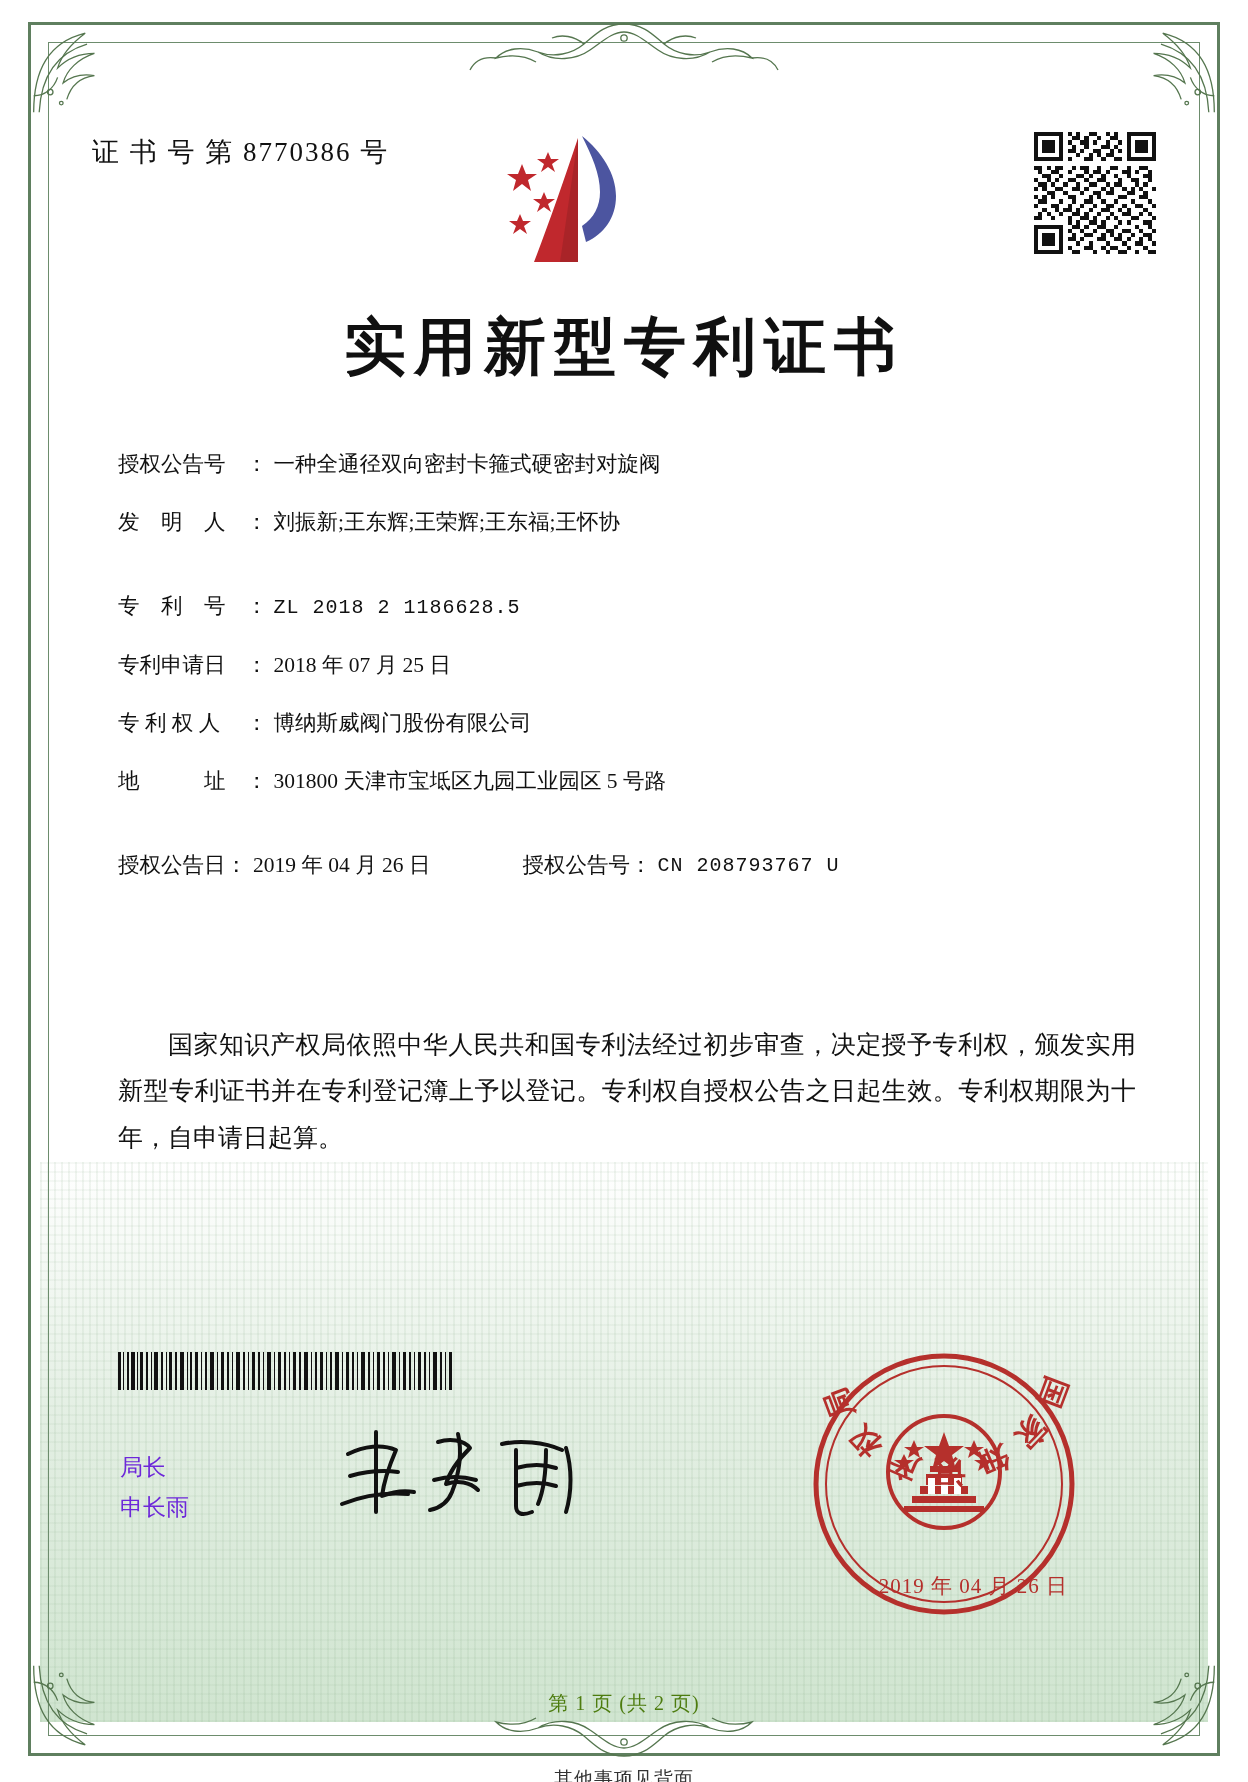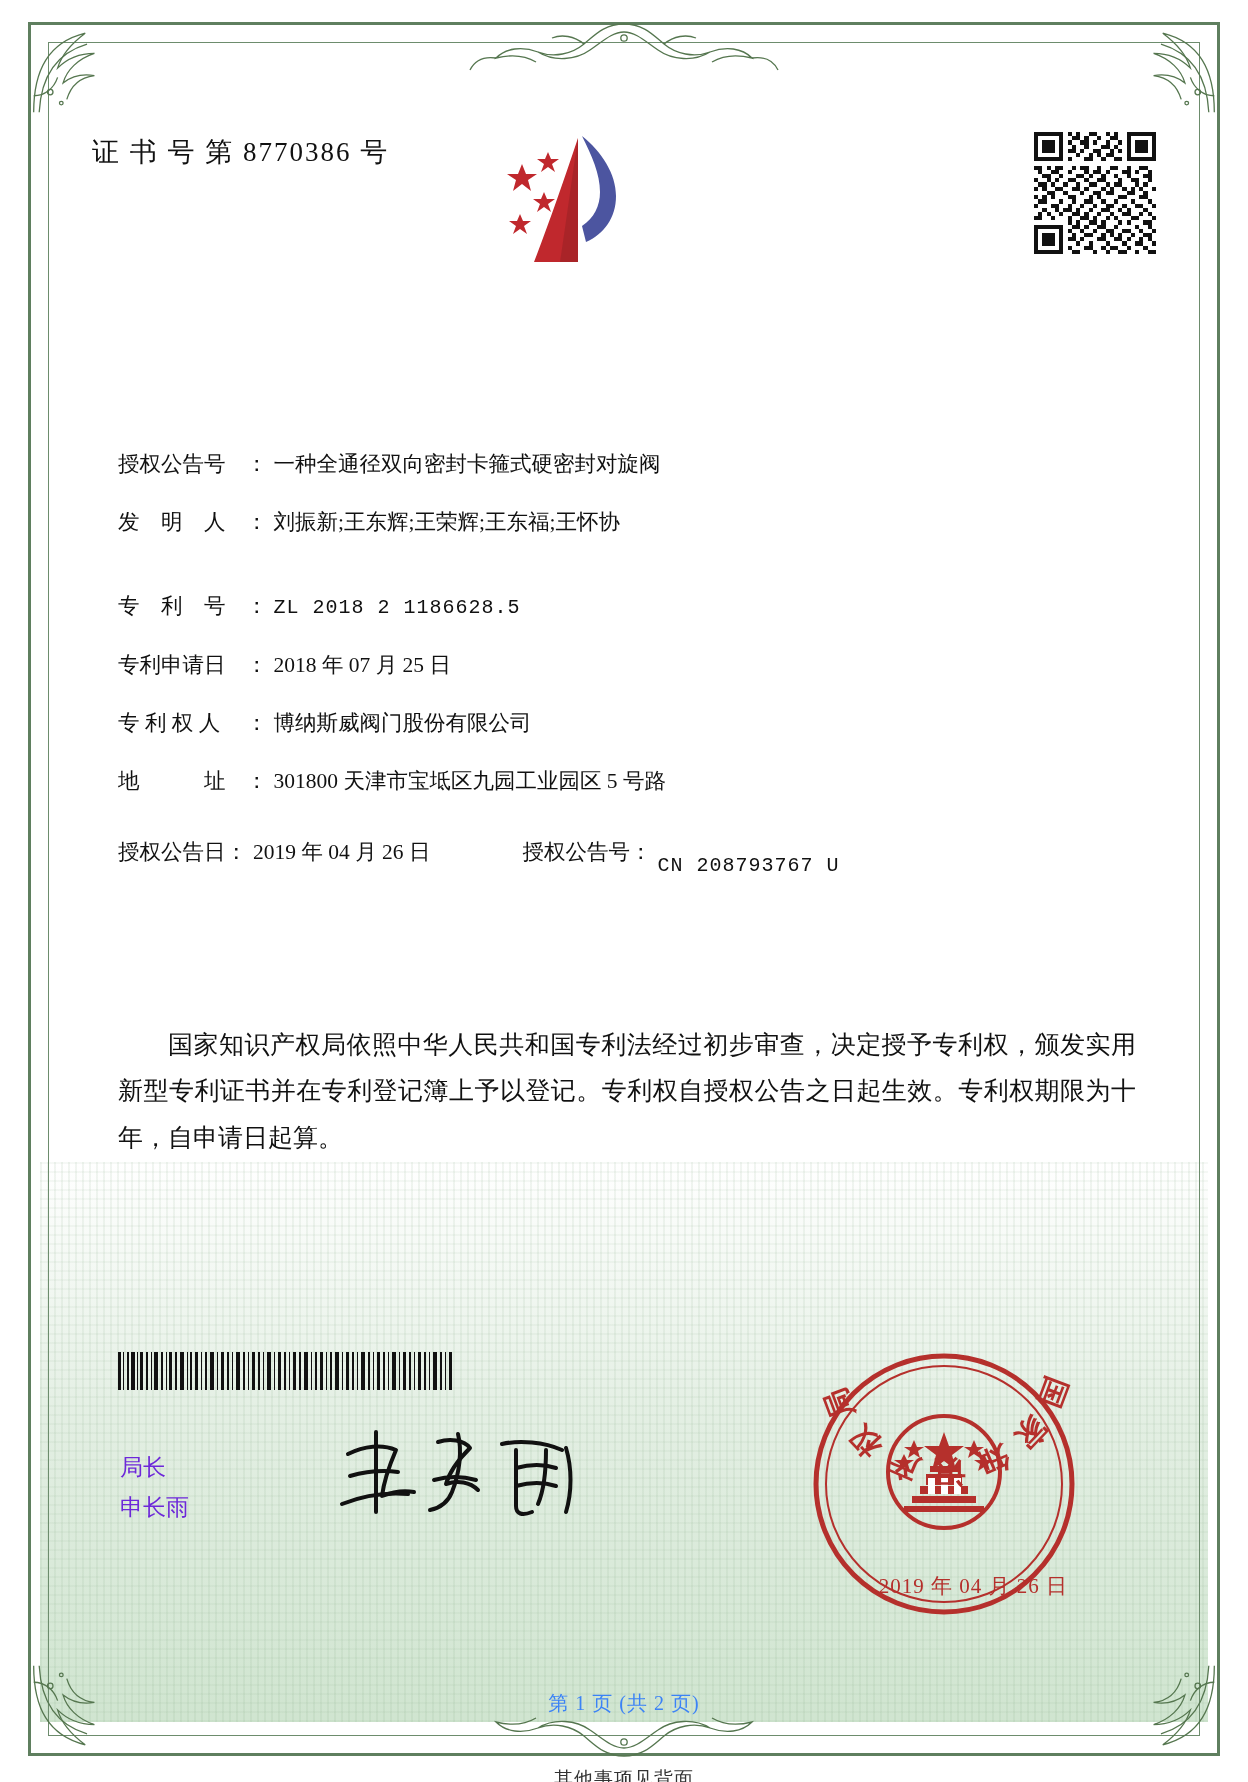--- a/index.html
+++ b/index.html
@@ -157,21 +157,21 @@
     flex: 0 0 auto;
     padding: 0 6px 0 0;
   }
   .field .val {
     flex: 1 1 auto;
     white-space: nowrap;
   }
   .val-mono { font-family: "Liberation Mono", monospace; font-size: 20px; letter-spacing: 1px; margin-top: 28px; }
 
   .field.row2 { justify-content: flex-start; }
-  .pub-group { display:flex; align-items: center; }
+  .pub-group { display:flex; align-items: flex-end; }
   .pub-group .lab2 { white-space: nowrap; }
   .pub-gap { width: 92px; flex: 0 0 92px; }
 
   
   .paragraphs {
     position: absolute;
     left: 118px;
     right: 112px;
     top: 1022px;
     font-size: 25px;
@@ -230,21 +230,21 @@
     white-space: nowrap;
   }
 
   
   .page-footer {
     position: absolute;
     left: 0; right: 0;
     top: 1690px;
     text-align: center;
     font-size: 20px;
-    color: #3b82f6;
+    color: #4d7c0f;
     letter-spacing: 1px;
   }
   .below-note {
     position: absolute;
     left: 0; right: 0;
     top: 1766px;
     text-align: center;
     font-size: 19px;
     color: #333;
     letter-spacing: 1px;
@@ -549,20 +549,21 @@
         <rect x="9" y="28" width="2" height="1"></rect>
           <rect x="14" y="28" width="1" height="1"></rect>
           <rect x="17" y="28" width="1" height="1"></rect>
           <rect x="20" y="28" width="2" height="1"></rect>
           <rect x="24" y="28" width="1" height="1"></rect>
           <rect x="27" y="28" width="2" height="1"></rect>
       </g>
     </svg>
   </div>
 
+  <div class="title">实用新型专利证书</div>
 
   <div class="fields">
 
     <div class="field">
       <span class="lab tight">授权公告号</span>
       <span class="colon">：</span>
       <span class="val">一种全通径双向密封卡箍式硬密封对旋阀</span>
     </div>
 
     <div class="field">

